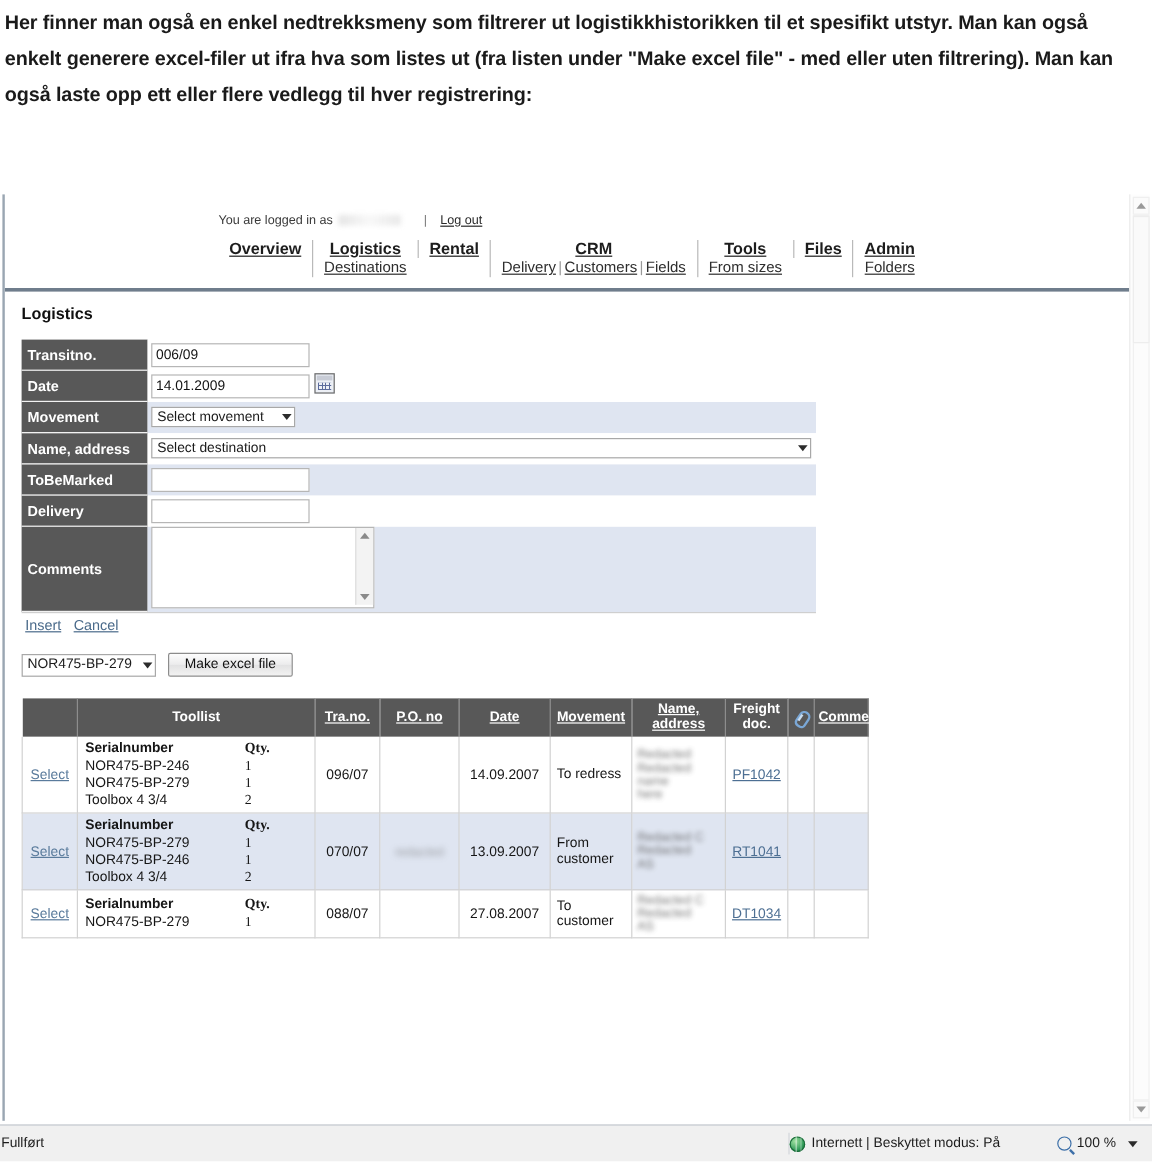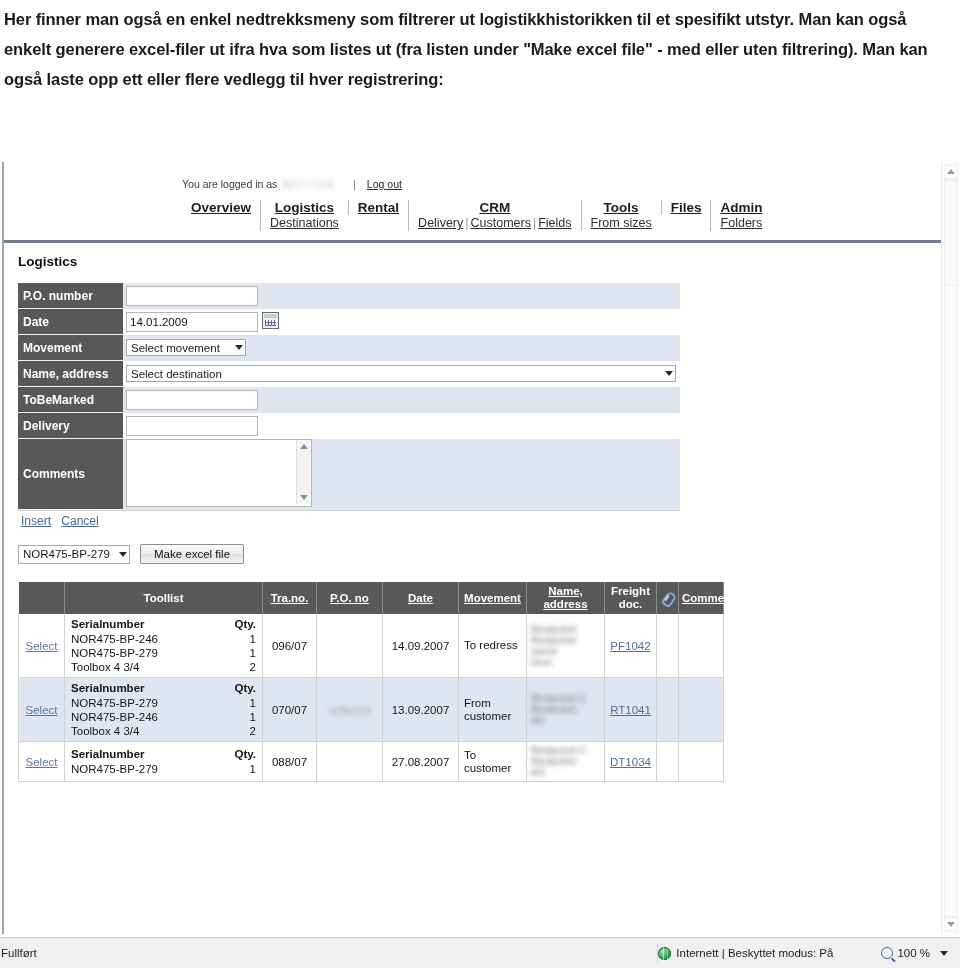--- a/index.html
+++ b/index.html
@@ -341,21 +341,21 @@
     border-collapse: collapse;
     font-size: 11.5px;
   }
   .toollist table td {
     border: none;
     padding: 0;
     background: transparent !important;
     line-height: 14px;
   }
   .toollist .hd td { font-weight: bold; padding-bottom: 1px; }
-  .toollist .qty { text-align: right; width: 52px; }
+  .toollist .qty { text-align: left; width: 52px; font-family: Liberation Serif, serif; }
   .grid td.ctr { text-align: center; }
   .grid td.mv { padding-left: 5px; line-height: 13px; }
 
   .blur {
     display: inline-block;
     filter: blur(2.4px);
     color: #5d5d5d;
     font-size: 10.5px;
     line-height: 11px;
     opacity: .82;
@@ -582,24 +582,24 @@
 
       <div class="navrule"></div>
     </div>
 
     <div class="pagebody">
 
       <div class="page-title">Logistics</div>
 
       <table class="formtable">
         <tbody>
-          <tr class="alt">
-            <td class="lbl">P.O. number</td>
+          <tr>
+            <td class="lbl">Transitno.</td>
             <td class="fld">
-              <input class="txt" type="text" value="" style="">
+              <input class="txt" type="text" value="006/09" style="">
             </td>
           </tr>
           <tr>
             <td class="lbl">Date</td>
             <td class="fld">
               <input class="txt" type="text" value="14.01.2009" style=""><span class="calbtn"></span>
             </td>
           </tr>
           <tr class="alt">
             <td class="lbl">Movement</td>

